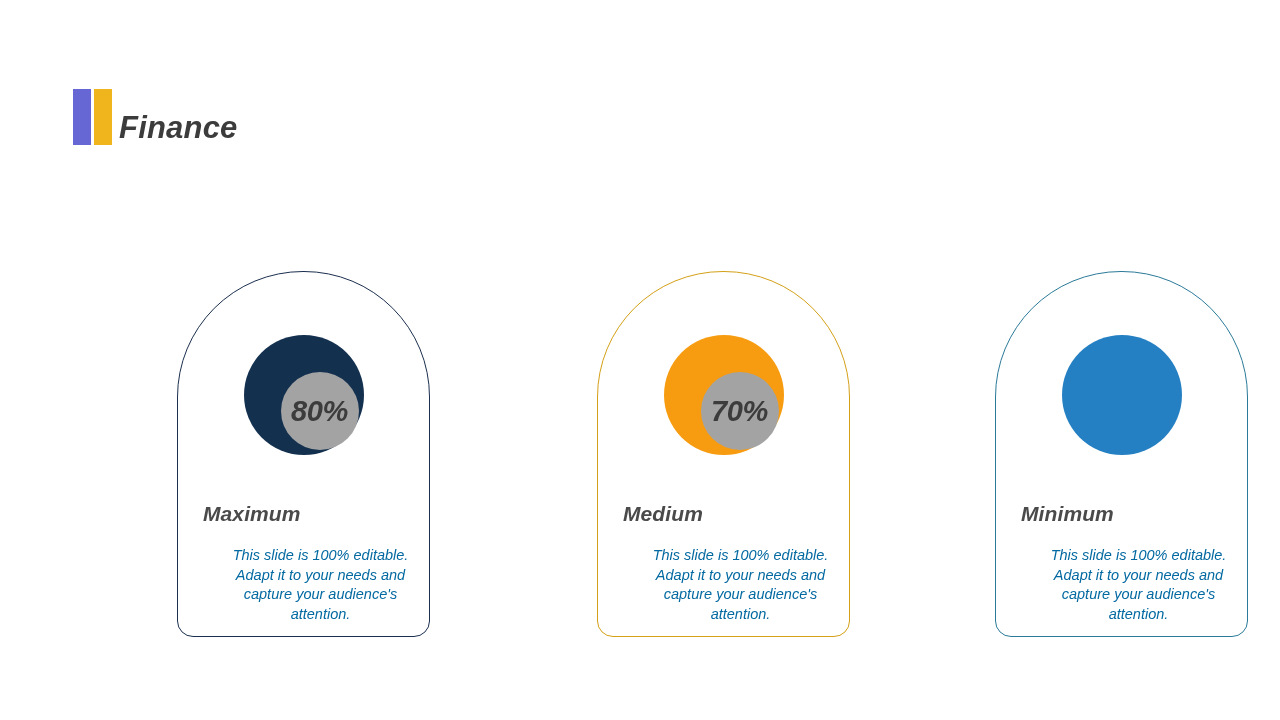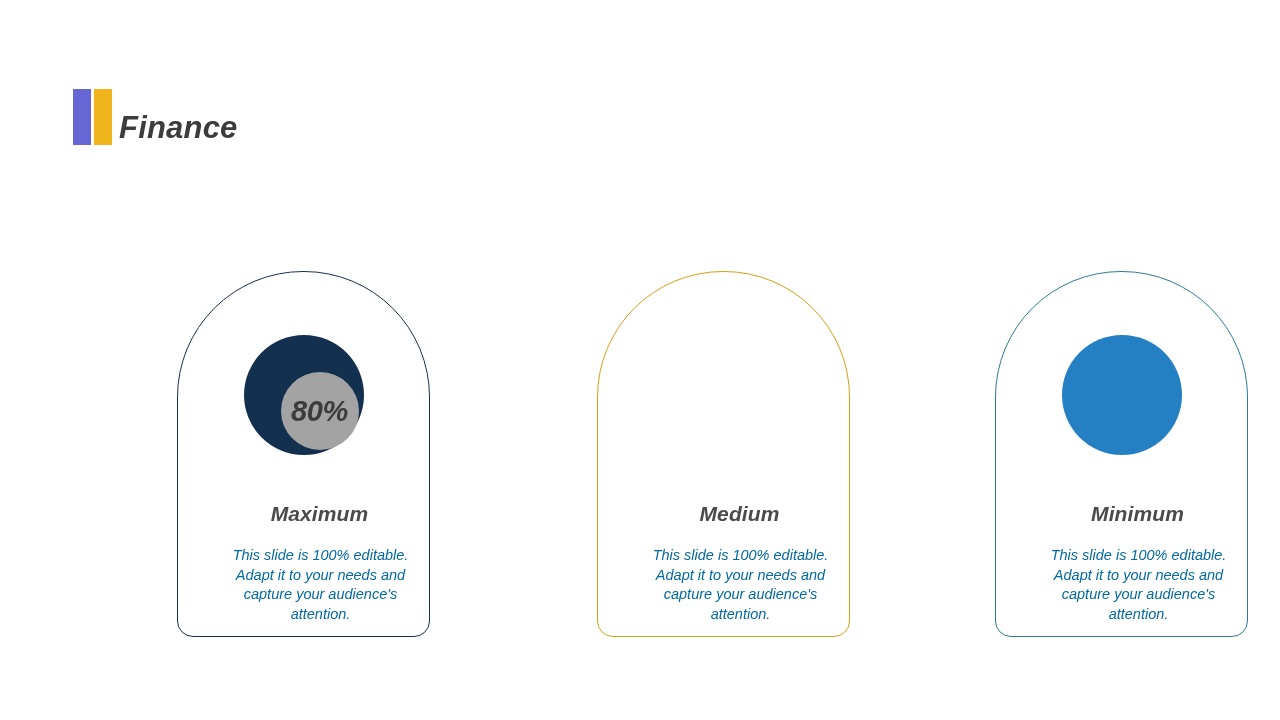--- a/index.html
+++ b/index.html
@@ -117,21 +117,21 @@
     color: #3c3c3c;
     letter-spacing: -0.3px;
   }
 
   
   .card-heading {
     position: absolute;
     left: 0;
     top: 205px;
     width: 100%;
-    text-align: center;
+    text-align: left;
     font-size: 21px;
     font-weight: bold;
     color: #4a4a4a;
     letter-spacing: 0.1px;
   }
 
   .card-body {
     position: absolute;
     left: 16px;
     top: 249px;
@@ -183,20 +183,26 @@
       <div class="donut-ring"></div>
       <div class="donut-hole">
         <span class="donut-value">80%</span>
       </div>
     </div>
     <div class="card-heading">Maximum</div>
     <div class="card-body">This slide is 100% editable. Adapt it to your needs and capture your audience's attention.</div>
   </div>
 
   <div class="arch-card card-2">
+    <div class="donut-wrap">
+      <div class="donut-ring"></div>
+      <div class="donut-hole">
+        <span class="donut-value">70%</span>
+      </div>
+    </div>
     <div class="card-heading">Medium</div>
     <div class="card-body">This slide is 100% editable. Adapt it to your needs and capture your audience's attention.</div>
   </div>
 
   <div class="arch-card card-3">
     <div class="donut-wrap">
       <div class="donut-ring"></div>
     </div>
     <div class="card-heading">Minimum</div>
     <div class="card-body">This slide is 100% editable. Adapt it to your needs and capture your audience's attention.</div>

